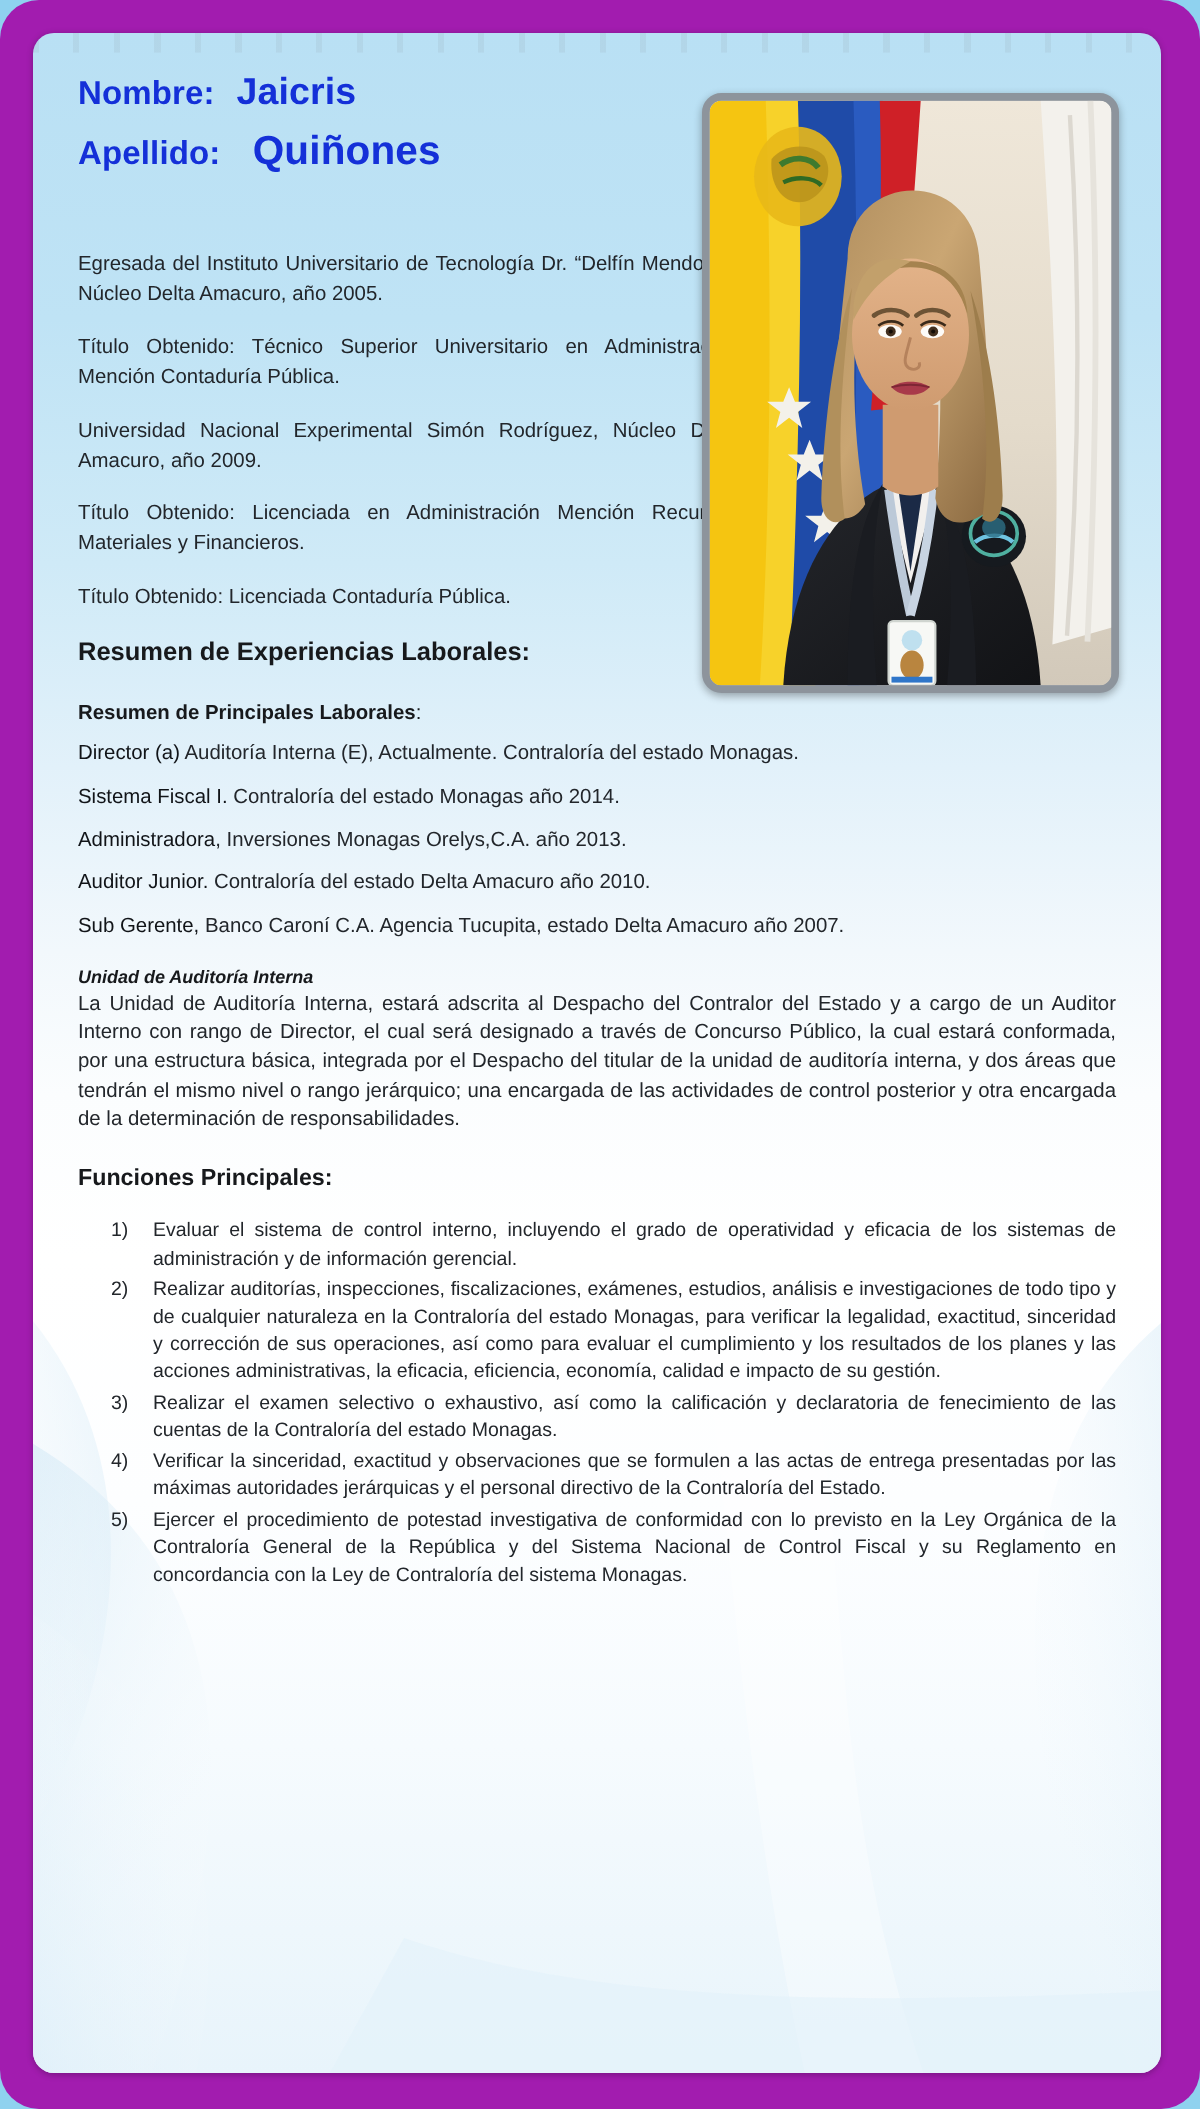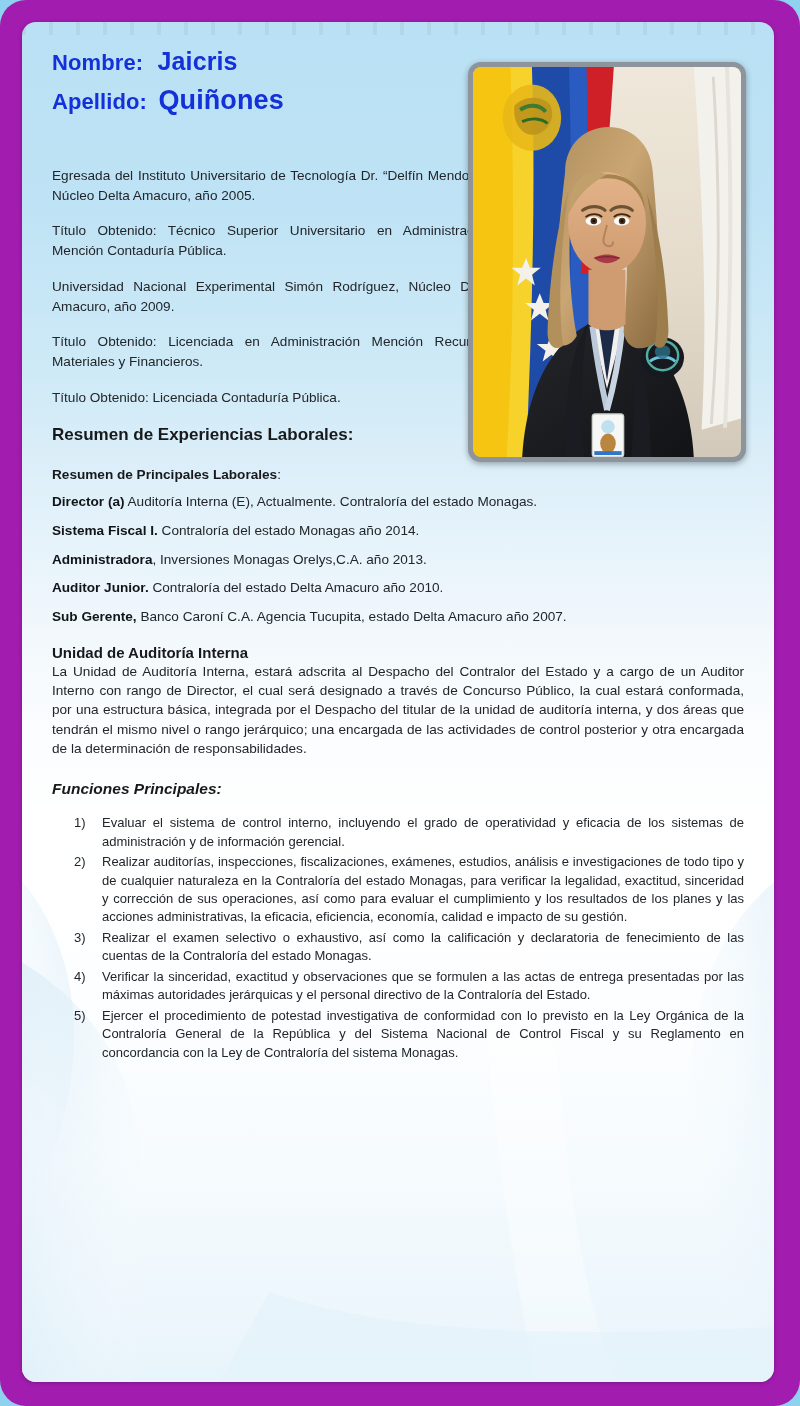--- a/index.html
+++ b/index.html
@@ -90,21 +90,21 @@
   .name-line {
     color: #1430d8;
     font-weight: bold;
     letter-spacing: .1px;
     white-space: nowrap;
     line-height: 1.05;
   }
   .lbl-nombre   { font-size: 22px; }
   .val-nombre   { font-size: 25px; margin-left: 10px; }
   .lbl-apellido { font-size: 22px; text-align: right; }
-  .val-apellido { font-size: 27px; margin-left: 7px; }
+  .val-apellido { font-size: 27px; margin-left: 17px; }
   #name-row-1 { margin-bottom: 12px; }
 
   
   #photo-frame {
     position: absolute;
     top: 40px;
     right: 28px;
     width: 278px;
     height: 400px;
     z-index: 6;
@@ -147,42 +147,42 @@
     color: #17191c;
     margin-bottom: 11px;
   }
 
   .job {
     font-size: 13.6px;
     line-height: 1.3;
     color: #22262b;
     margin-bottom: 11px;
   }
-  .job b { font-weight: bold; color: #111418; }
+  .job b { font-weight: normal; color: #111418; }
 
   h3.subhead {
-    font-size: 15px;
+    font-size: 12px;
     font-weight: bold;
     color: #17191c;
     margin: 18px 0 1px 0;
+    font-style: italic;
   }
   p.para-unit {
     font-size: 13.6px;
     line-height: 1.42;
     color: #22262b;
     text-align: justify;
     margin-bottom: 0;
   }
 
   h2.funciones {
     font-size: 15.5px;
     font-weight: bold;
     color: #17191c;
     margin: 22px 0 16px 0;
-    font-style: italic;
   }
 
   ol.funciones-list {
     list-style: none;
     margin: 0 0 0 22px;
     padding: 0;
   }
   ol.funciones-list li {
     display: flex;
     font-size: 13px;

